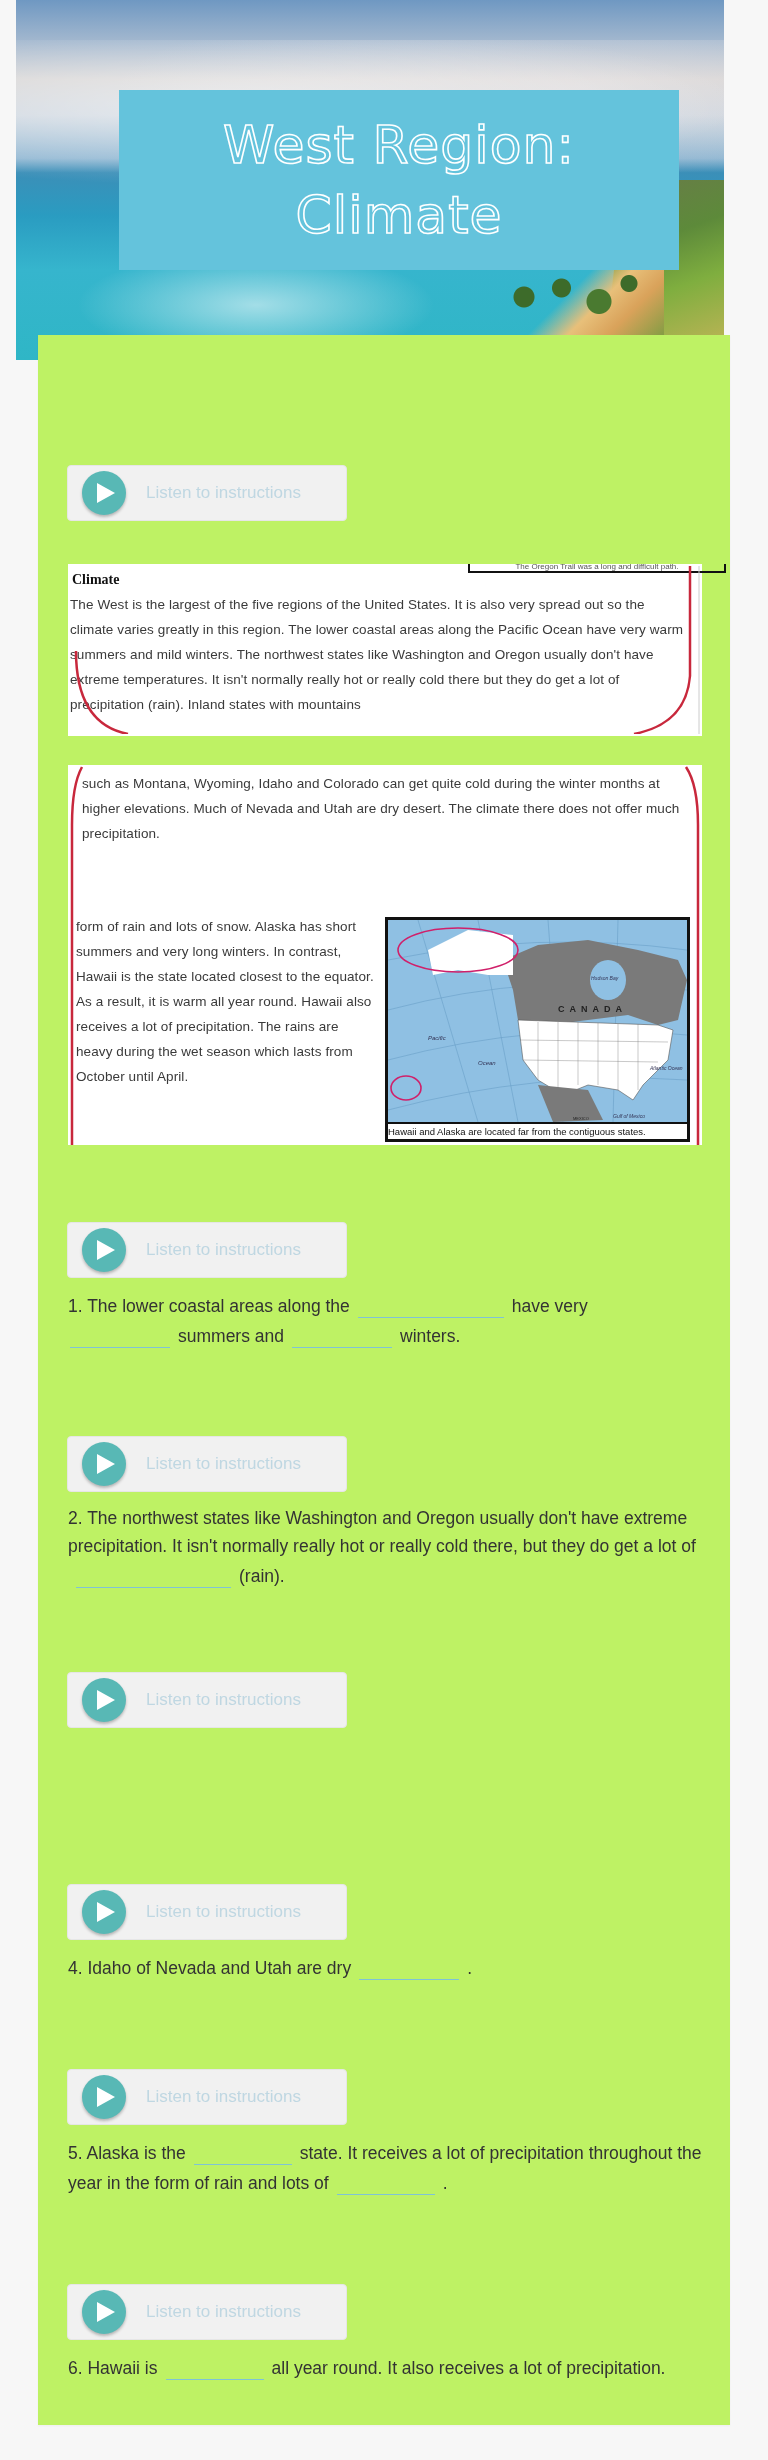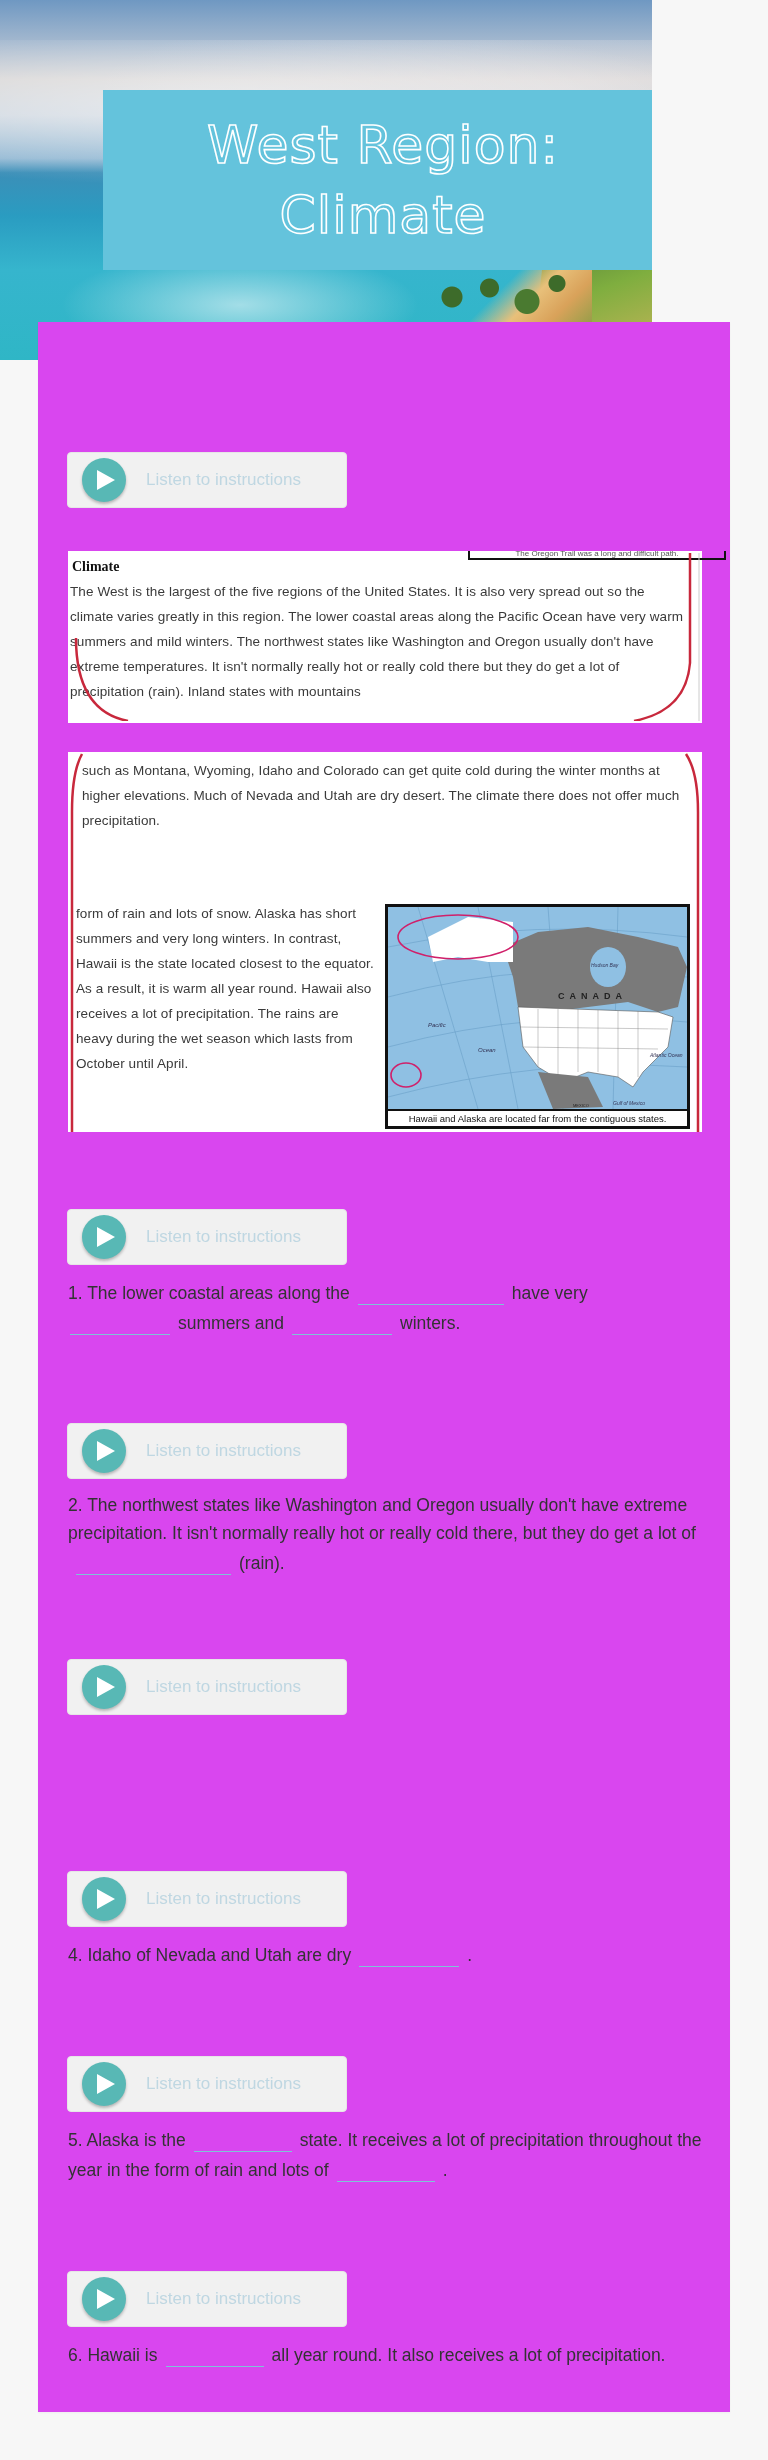--- a/index.html
+++ b/index.html
@@ -1,21 +1,21 @@
 <!DOCTYPE html>
 <html><head>
   <meta charset="utf-8">
   <style>
     * { box-sizing: border-box; margin: 0; padding: 0; }
     html, body { width: 768px; background: #f7f7f7; }
     body { position: relative; height: 2460px; font-family: "DejaVu Sans", sans-serif; color: #333; overflow: hidden; }
 
     
     .hero {
-      position: absolute; left: 0; top: 0; width: 652px; height: 360px; overflow: hidden;
+      position: absolute; left: 16px; top: 0; width: 708px; height: 360px; overflow: hidden;
       background:
         linear-gradient(180deg, #6f98c2 0%, #a5b9cf 12%, #d4d2d2 22%, #c9d2dc 32%, #8fb6d2 44%, #3b8fb8 48%, #2a9cc1 60%, #36b5cd 75%, #2fb6c6 100%);
     }
     .hero .clouds {
       position: absolute; left: -40px; top: 40px; width: 860px; height: 160px;
       background: radial-gradient(ellipse at 30% 40%, rgba(255,255,255,0.55), rgba(255,255,255,0) 60%),
                   radial-gradient(ellipse at 70% 30%, rgba(240,235,235,0.5), rgba(255,255,255,0) 55%);
     }
     .hero .sparkle {
       position: absolute; left: 60px; top: 250px; width: 360px; height: 110px;
@@ -46,22 +46,22 @@
     }
     .title-box h1 {
       font-family: "DejaVu Sans", sans-serif; font-weight: normal;
       font-size: 52px; line-height: 70px; color: #64c3dc;
       -webkit-text-stroke: 1.6px #ffffff;
       letter-spacing: 1px;
     }
 
     
     .card {
-      position: absolute; left: 38px; top: 322px; width: 692px; height: 2090px;
-      background: #d946ef;
+      position: absolute; left: 38px; top: 335px; width: 692px; height: 2090px;
+      background: #bef264;
       box-shadow: 0 1px 2px rgba(0,0,0,0.04);
     }
 
     .listen {
       position: absolute; left: 29px; width: 280px; height: 56px;
       background: #f1f1f1; border: 1px solid #e6e6e6; border-radius: 4px;
       display: flex; align-items: center; cursor: pointer;
     }
     .listen .play {
       width: 44px; height: 44px; border-radius: 50%; margin-left: 14px;
@@ -104,21 +104,21 @@
     .passage-2 .text3 { position: absolute; left: 8px; top: 149px; width: 300px; }
 
     .map {
       position: absolute; left: 317px; top: 152px; width: 305px; height: 225px;
       border: 3px solid #111; background: #8fc0e3; overflow: hidden;
     }
     .map svg { display: block; }
     .map .caption {
       position: absolute; left: 0; bottom: 0; width: 100%; height: 17px;
       background: #fff; border-top: 2px solid #111;
-      font-size: 9.5px; line-height: 15px; text-align: center; color: #111;
+      font-size: 9.5px; line-height: 15px; color: #111;
     }
 
     
     .question {
       position: absolute; left: 30px; width: 640px;
       font-family: "Liberation Sans", sans-serif; font-size: 17.5px; line-height: 28px; color: #333;
     }
     .blank {
       display: inline-block; vertical-align: baseline; height: 22px;
       border-bottom: 1px solid #7fc3d6; margin: 0 8px; position: relative; top: 6px;

